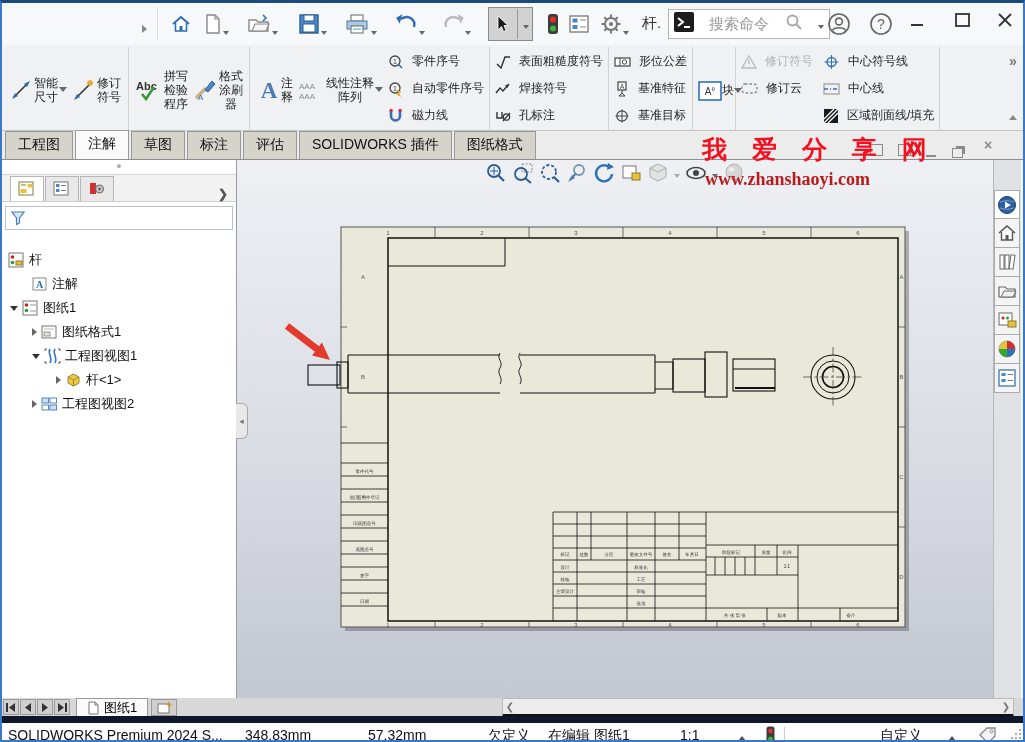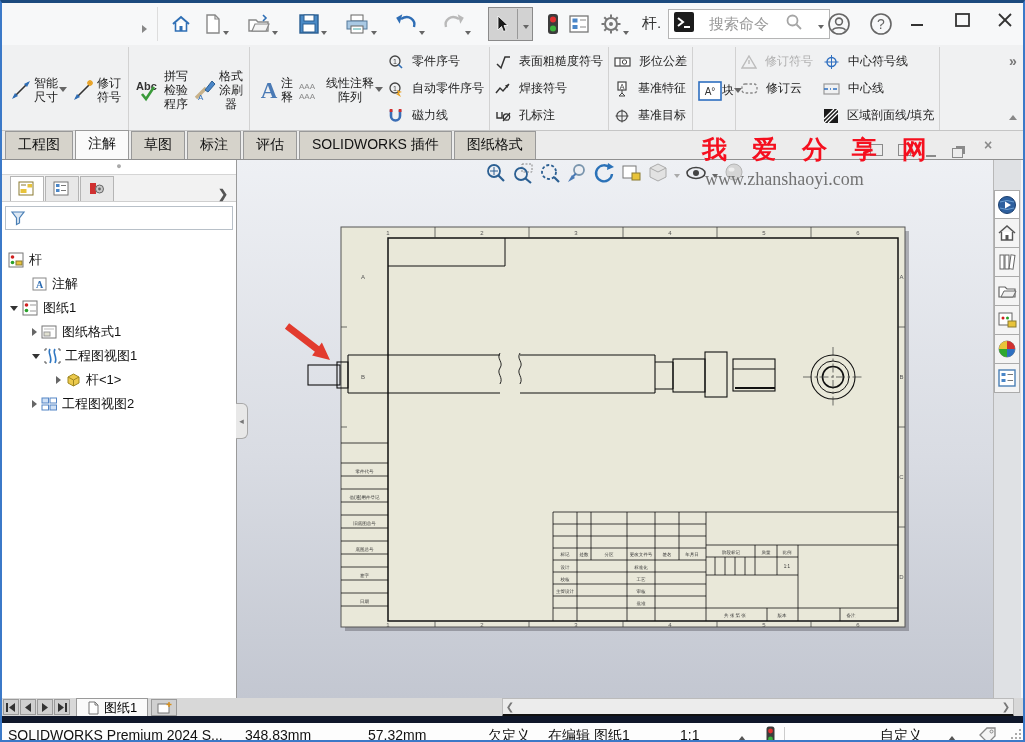--- a/index.html
+++ b/index.html
@@ -35,21 +35,21 @@
   #tabrow{left:0;top:128px;width:1021px;height:29px;background:#ececec;border-bottom:1px solid #8f8f8f;display:flex;align-items:flex-end;padding-left:3px;box-sizing:border-box;}
   .ctab{font-size:14px;color:#111;background:#d6d3cb;border:1px solid #999;border-bottom:none;padding:4px 12px 5px 12px;margin-right:2px;white-space:nowrap;}
   .ctab.active{background:#fafafa;padding-bottom:6px;}
   .cwc{position:absolute;top:11px;display:inline-block;}
   .cwc .bx{display:inline-block;width:11px;height:10px;border:1px solid #8a8a8a;}
   .cwc .mini{display:inline-block;width:10px;border-bottom:2px solid #8a8a8a;height:8px;}
   .cwc .rst{display:inline-block;width:9px;height:8px;border:1px solid #8a8a8a;box-shadow:3px -3px 0 -1px #8a8a8a;}
   .cwc .x{font-size:14px;color:#8a8a8a;font-weight:bold;}
   
   #wm1{left:700px;top:130px;color:#f50f1e;font-size:25px;font-weight:bold;letter-spacing:9px;z-index:60;white-space:nowrap;font-family:"Liberation Sans",sans-serif;}
-  #wm2{left:703px;top:166px;color:#737373;font-size:18px;font-weight:normal;z-index:60;font-family:"Liberation Serif",serif;}
+  #wm2{left:703px;top:166px;color:#b91c1c;font-size:18px;font-weight:bold;z-index:60;font-family:"Liberation Serif",serif;}
   
   #panel{left:0;top:157px;width:235px;height:538px;background:#fff;border-right:1px solid #9a9a9a;box-sizing:border-box;}
   #panel .strip{height:14px;border-bottom:1px solid #d5d5d5;text-align:center;color:#aaa;font-size:9px;line-height:12px;}
   #ptabs{display:flex;align-items:flex-end;height:26px;padding-left:8px;border-bottom:1px solid #cfcfcf;background:#f2f2f2;}
   .ptab{width:32px;height:24px;border:1px solid #b5b5b5;border-bottom:none;background:#e8e8e8;display:flex;align-items:center;justify-content:center;margin-right:1px;}
   .ptab.active{background:#fff;}
   #pexpand{margin-left:auto;margin-right:8px;color:#555;font-size:12px;font-weight:bold;}
   #filter{margin:4px 3px;height:22px;border:1px solid #b8c0c8;display:flex;align-items:center;padding:0 4px;gap:4px;}
   .trow{display:flex;align-items:center;height:24px;font-size:13px;color:#111;gap:4px;white-space:nowrap;}
   .tri-r{width:0;height:0;border-left:5px solid #666;border-top:4px solid transparent;border-bottom:4px solid transparent;display:inline-block;}

